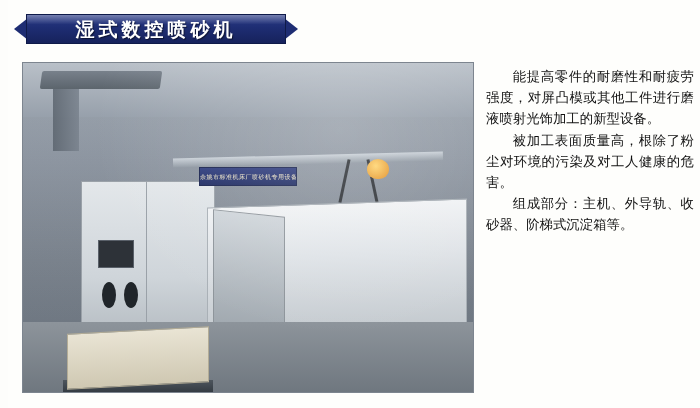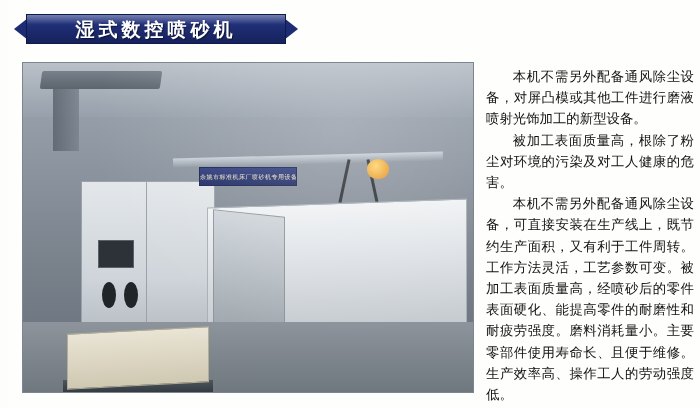--- a/index.html
+++ b/index.html
@@ -305,19 +305,18 @@
         <span style="left:353px"></span>
       </div>
       <div class="ph-floor"></div>
       <div class="ph-pallet"></div>
       <div class="ph-bag"></div>
       <div class="ph-glare"></div>
     </div>
   </div>
 
   <div class="body-text">
-    <p>本机不需另外配备通风除尘设备，对屏凸模或其他工件进行磨液喷射光饰加工的新型设备。</p>
+    <p>能提高零件的耐磨性和耐疲劳强度，对屏凸模或其他工件进行磨液喷射光饰加工的新型设备。</p>
     <p>被加工表面质量高，根除了粉尘对环境的污染及对工人健康的危害。</p>
-    <p>本机不需另外配备通风除尘设备，可直接安装在生产线上，既节约生产面积，又有利于工件周转。工作方法灵活，工艺参数可变。被加工表面质量高，经喷砂后的零件表面硬化、能提高零件的耐磨性和耐疲劳强度。磨料消耗量小。主要零部件使用寿命长、且便于维修。生产效率高、操作工人的劳动强度低。</p>
     <p>组成部分：主机、外导轨、收砂器、阶梯式沉淀箱等。</p>
   </div>
 
 </div>
 
 </body></html>

